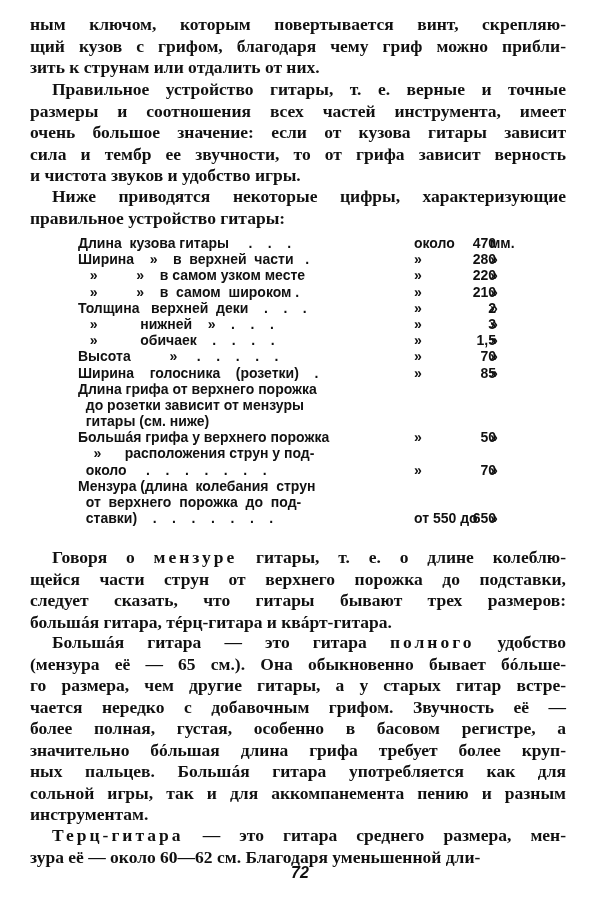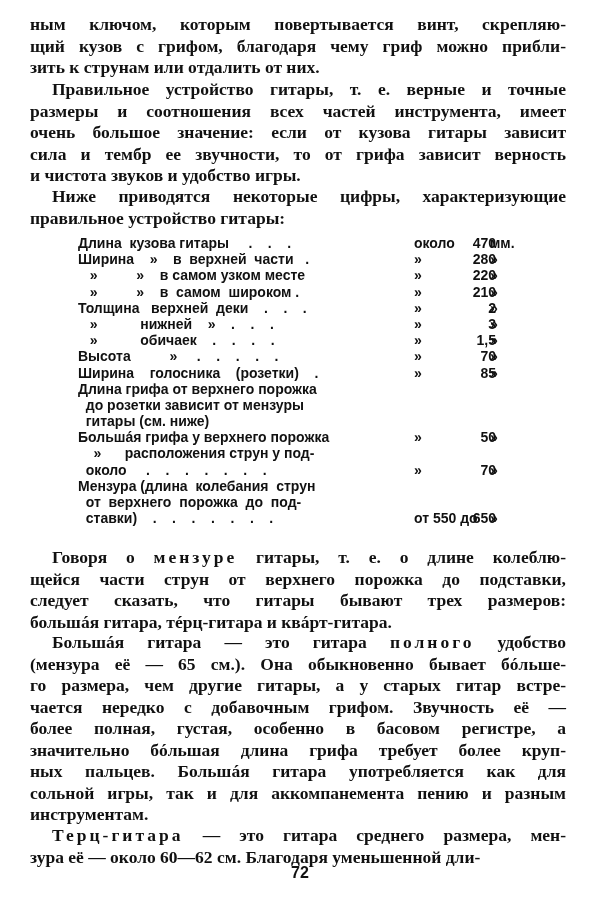--- a/index.html
+++ b/index.html
@@ -13,21 +13,21 @@
   .para .line.indent { padding-left: 22px; }
   .spaced { letter-spacing: 3px; }
   .table { position: absolute; left: 78px; top: 235px; width: 440px; font-size: 14px; line-height: 16.2px;
            font-family: "Liberation Sans", sans-serif; font-weight: bold; }
   .trow { position: relative; height: 16.2px; white-space: nowrap; }
   .trow .lbl { position: absolute; left: 0; white-space: pre; text-align: right; }
   .trow .q { position: absolute; left: 300px; width: 70px; text-align: left; margin-left: 36px; }
   .trow .v { position: absolute; left: 382px; width: 36px; text-align: right; }
   .trow .u { position: absolute; left: 412px; }
   .pagenum { position: absolute; top: 864px; left: 0; width: 600px; text-align: center;
-             font-size: 16px; font-weight: bold; font-family: "Liberation Sans", sans-serif; }
+             font-size: 16px; font-style: italic; font-weight: bold; font-family: "Liberation Sans", sans-serif; }
 </style>
 </head>
 <body>
 
 <div class="page">
 
   <div class="para" style="top:14px;">
     <span class="line">ным ключом, которым повертывается винт, скрепляю-</span>
     <span class="line">щий кузов с грифом, благодаря чему гриф можно прибли-</span>
     <span class="line last">зить к струнам или отдалить от них.</span>

